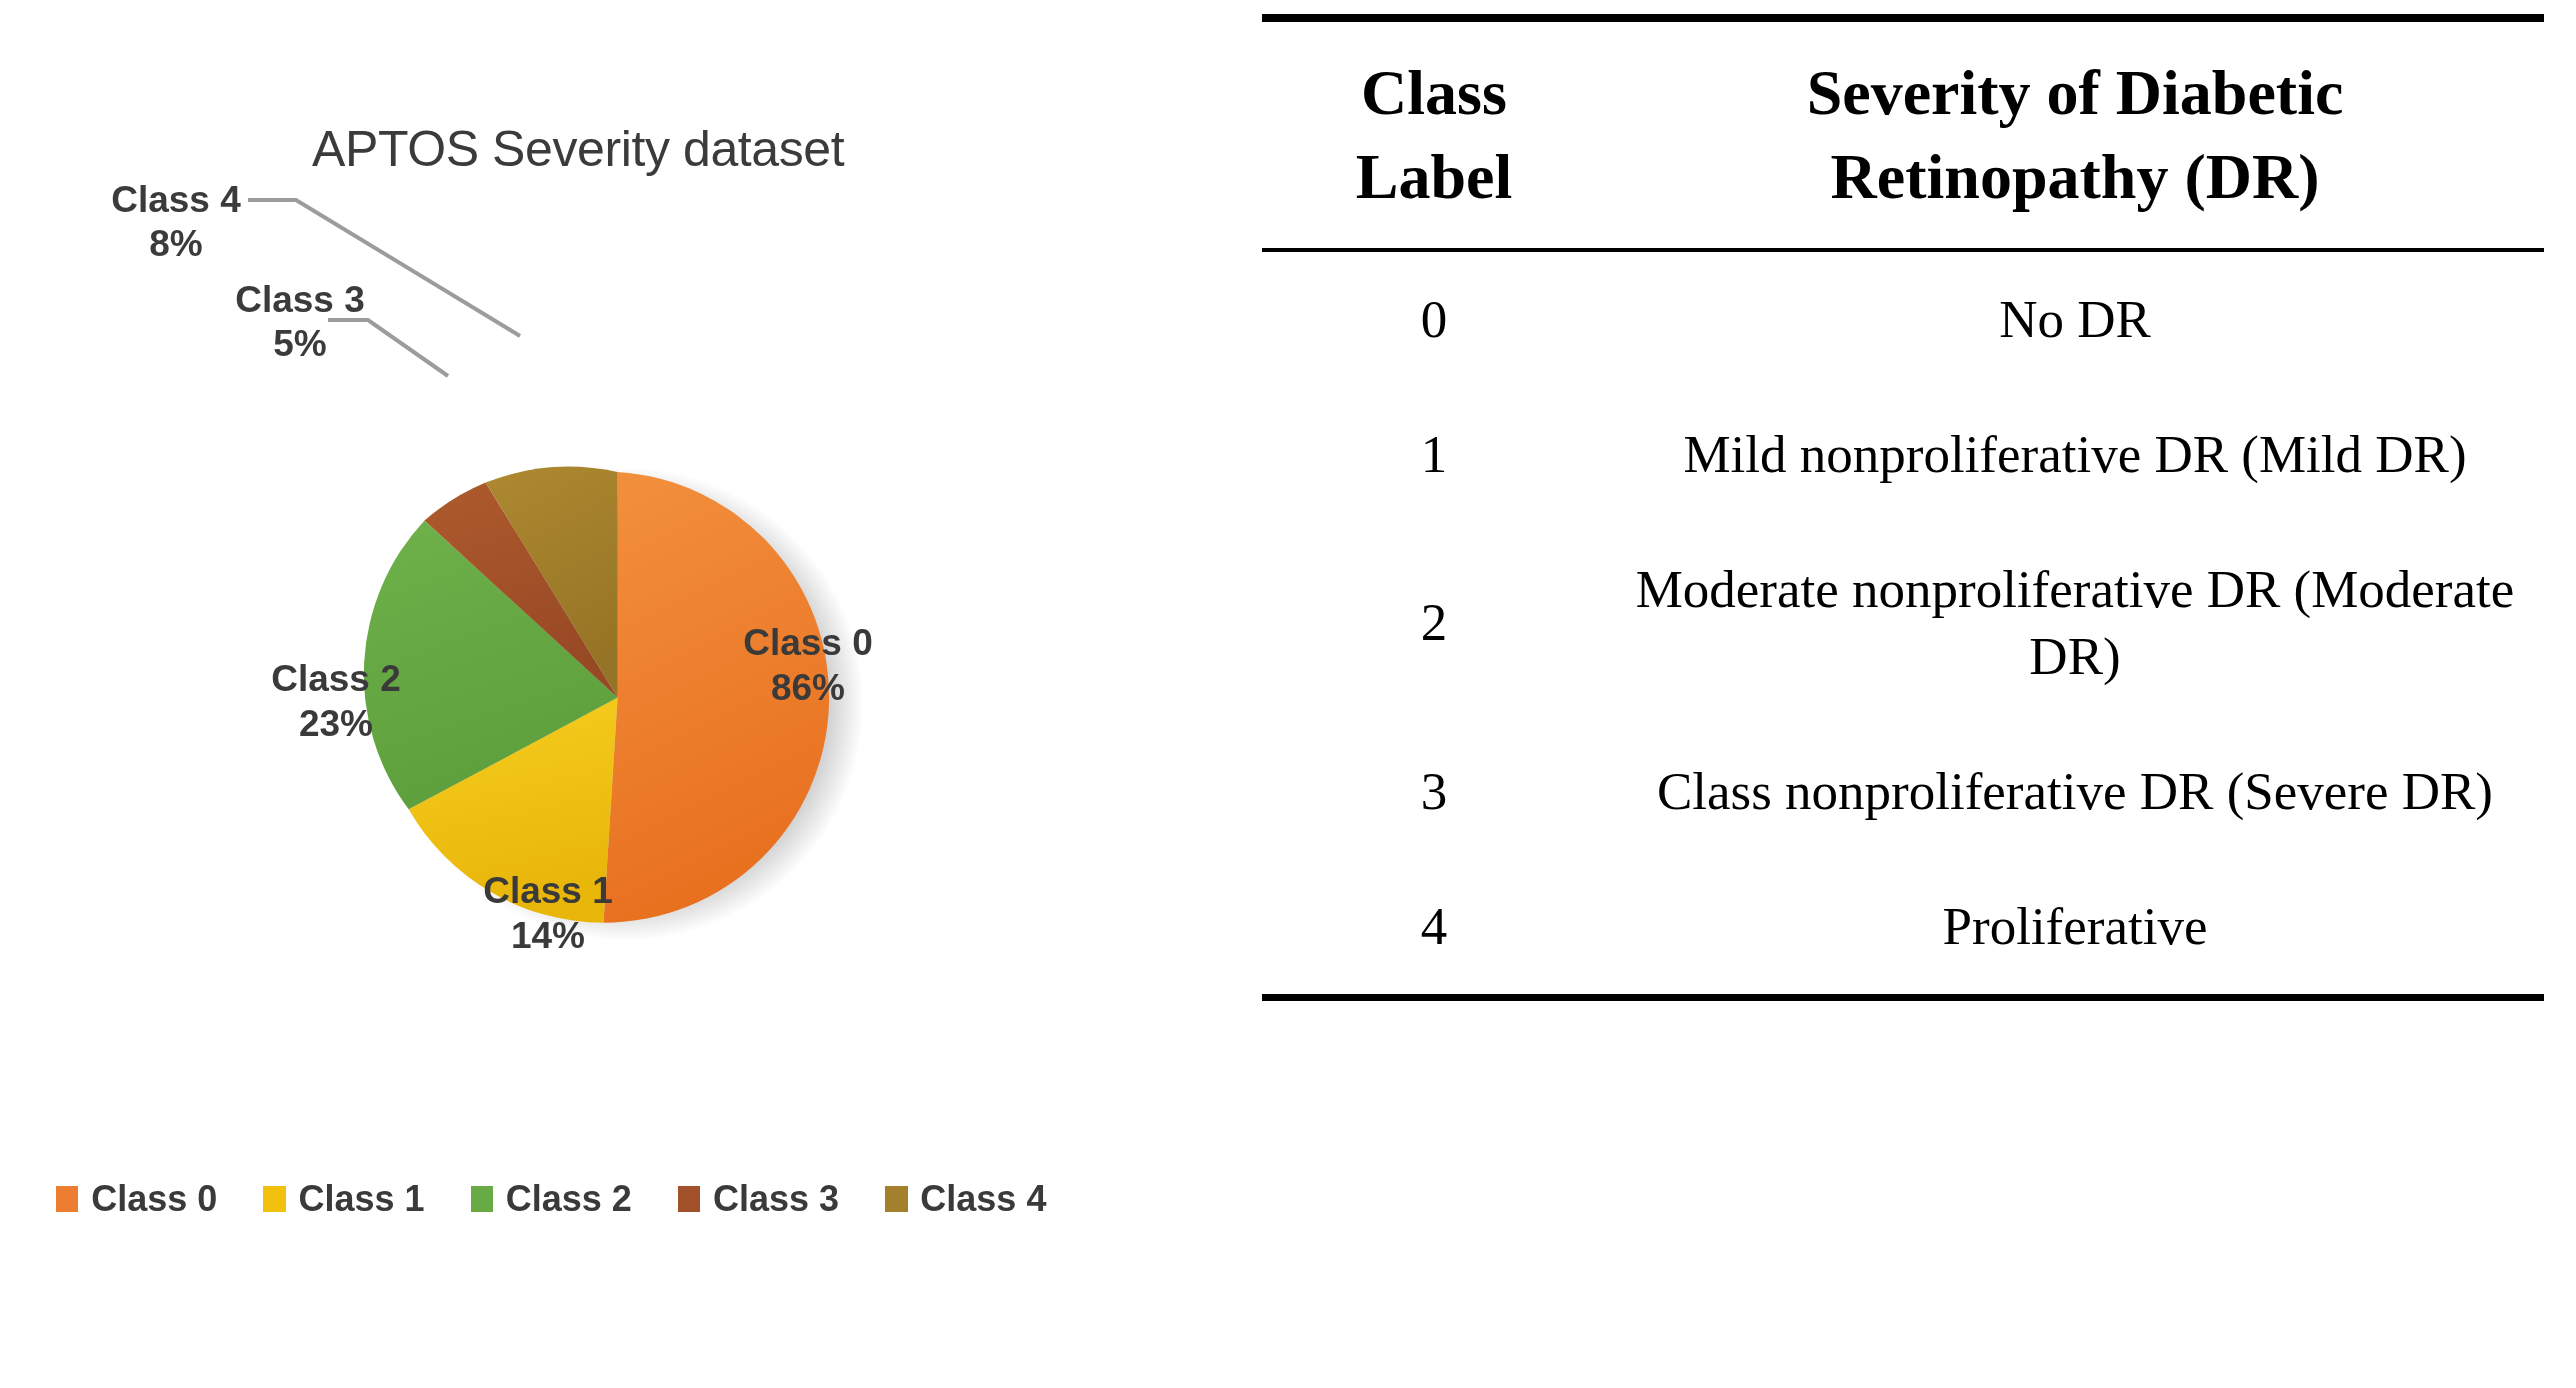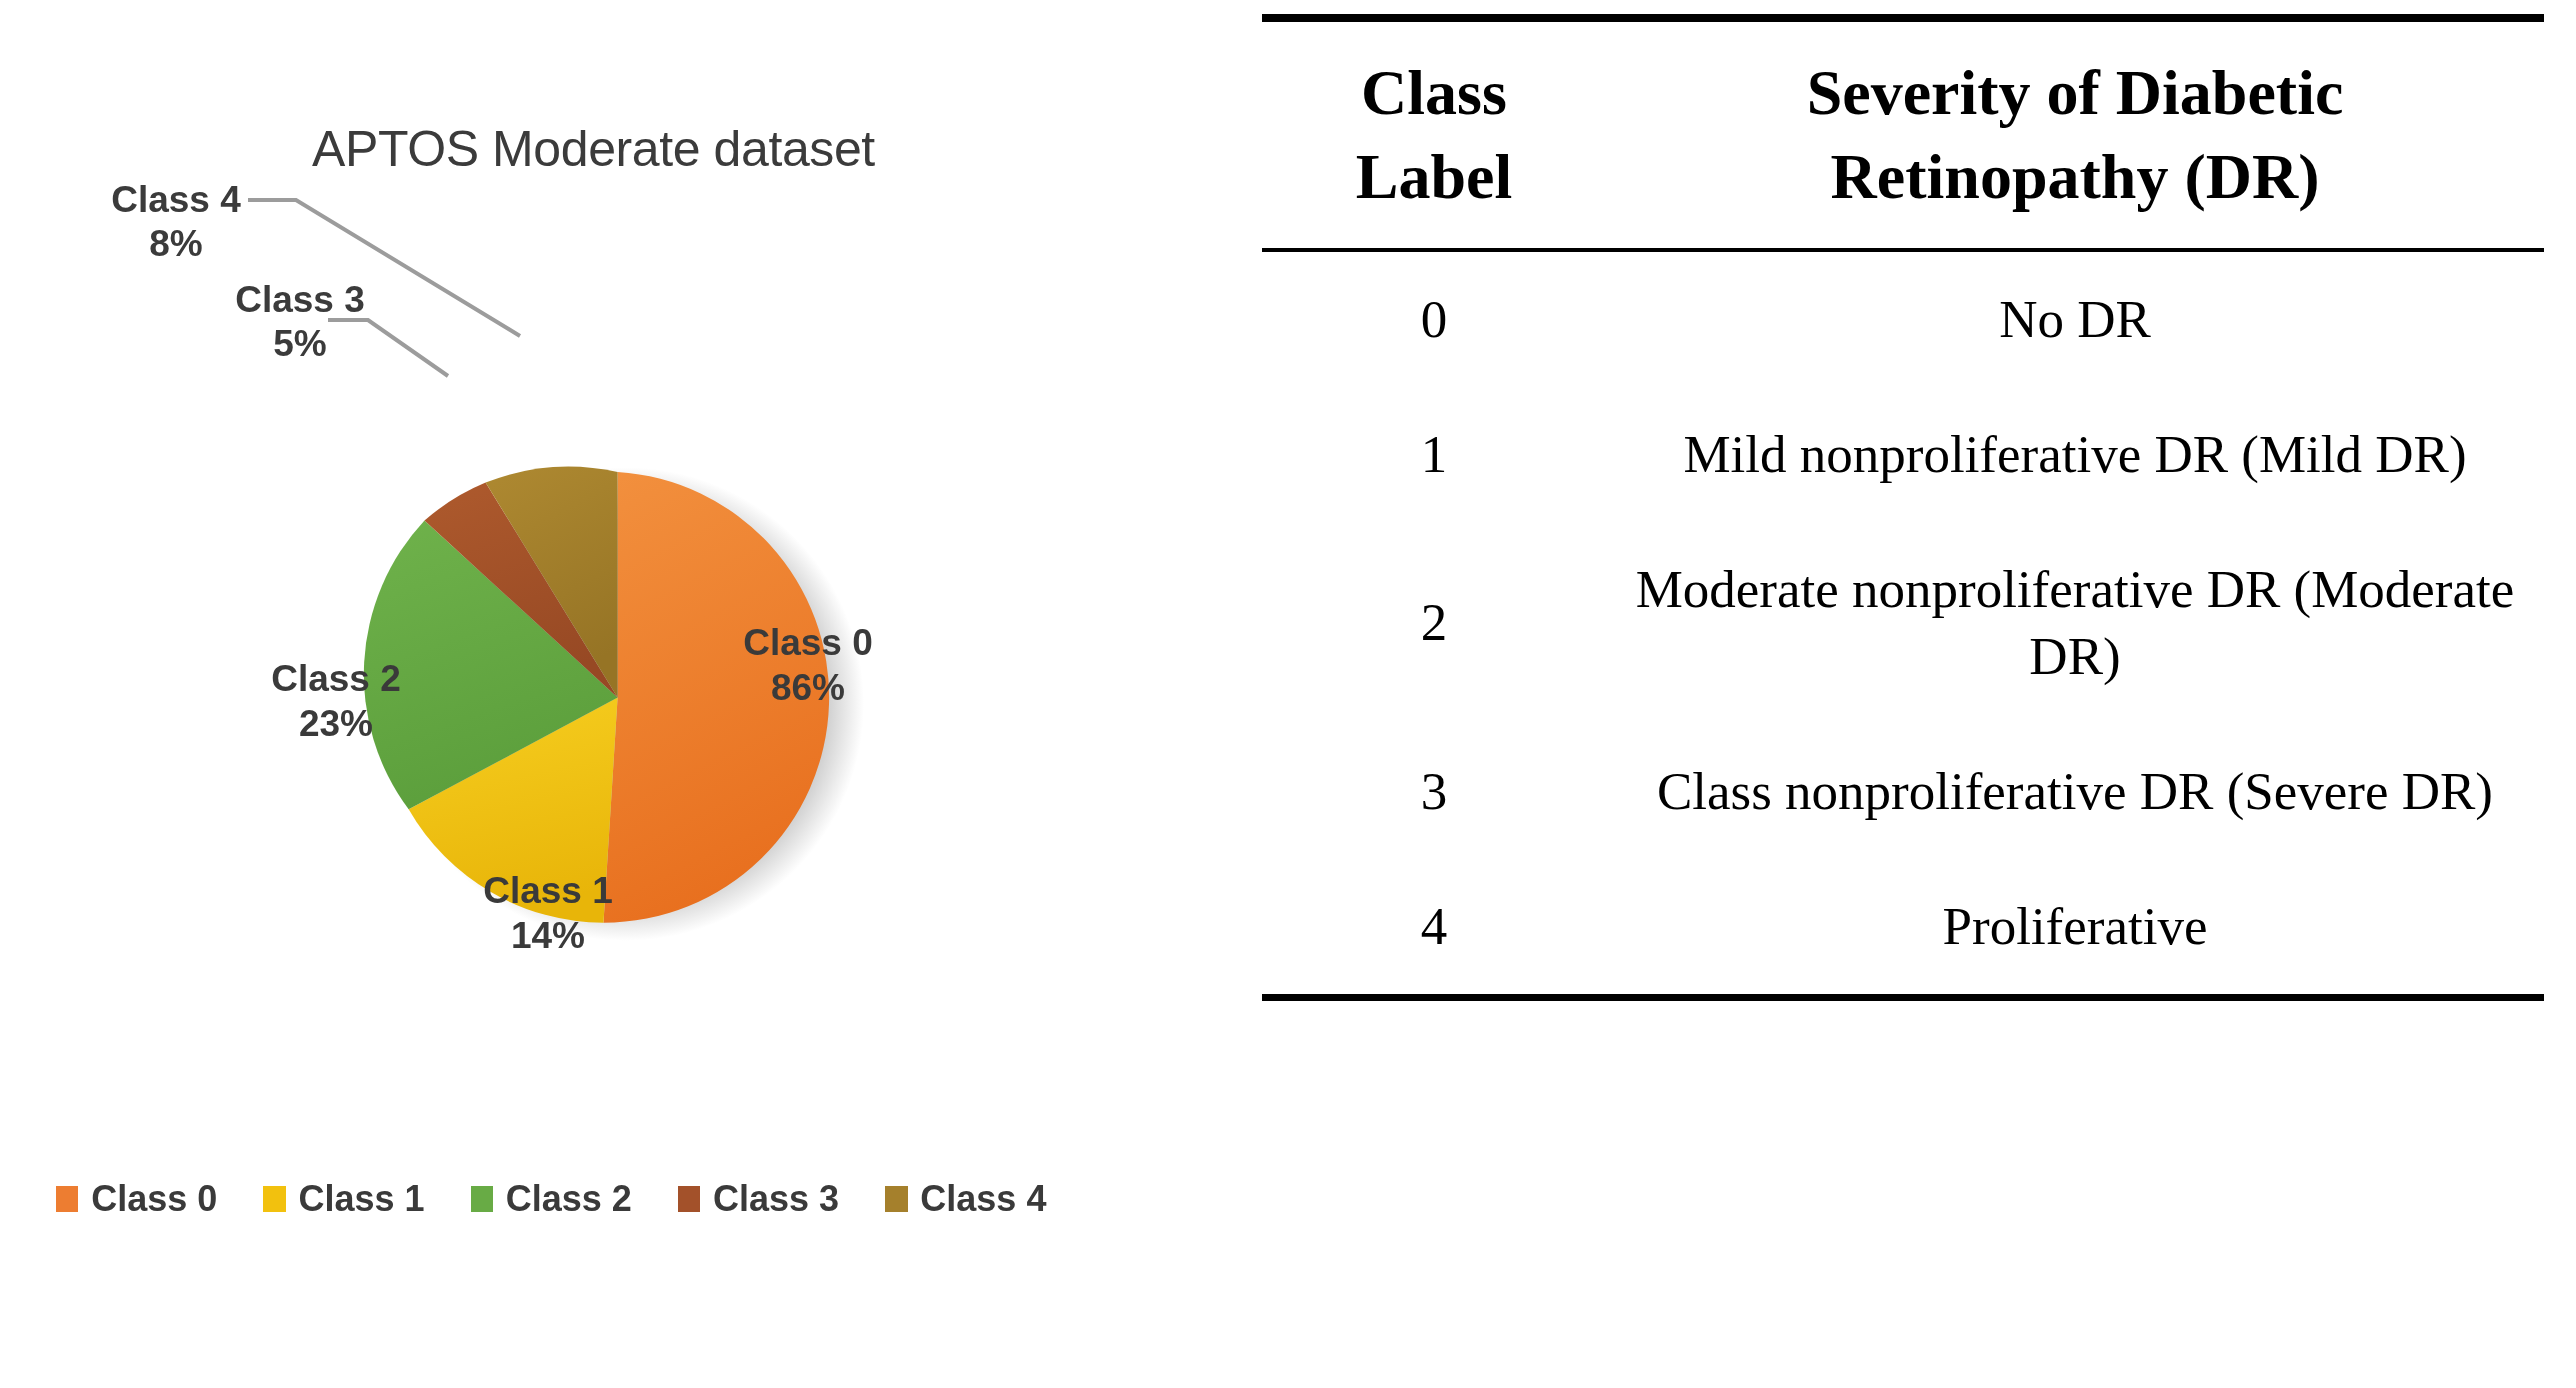--- a/index.html
+++ b/index.html
@@ -165,21 +165,21 @@
     font-family: "Liberation Serif", serif;
   }
   .col-label { width: 344px; }
   .col-sev   { width: 938px; }
 </style>
 </head>
 <body>
 
 <div id="chart-panel">
 
-  <div id="chart-title">APTOS Moderate dataset</div>
+  <div id="chart-title">APTOS Severity dataset</div>
 
   <div id="pie-wrap">
     <svg id="pie-svg" width="1248" height="1160" viewBox="0 0 1560 1450">
       <defs>
         <radialGradient id="shadowGrad" cx="50%" cy="50%" r="50%">
           <stop offset="82%" stop-color="#9a9a9a" stop-opacity="0.55"></stop>
           <stop offset="100%" stop-color="#9a9a9a" stop-opacity="0"></stop>
         </radialGradient>
         <linearGradient id="gOrange" x1="0" y1="0" x2="0.25" y2="1">
           <stop offset="0%" stop-color="#F2903E"></stop>

